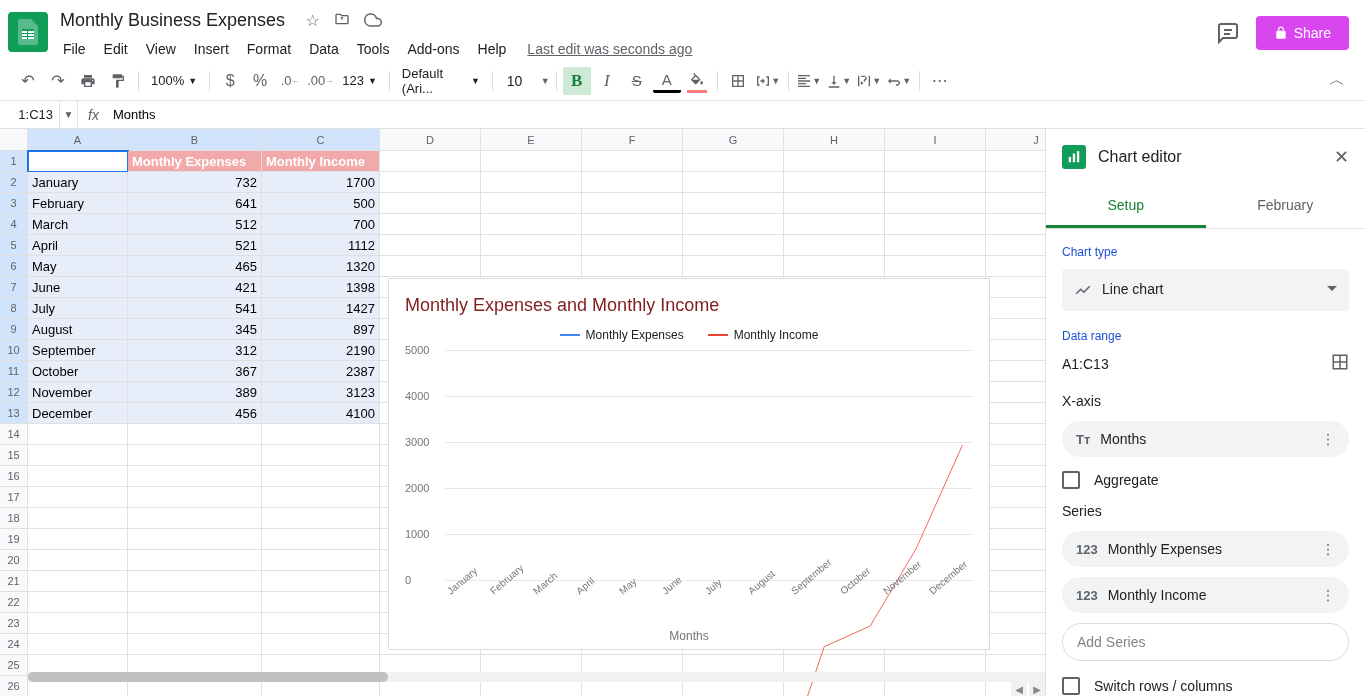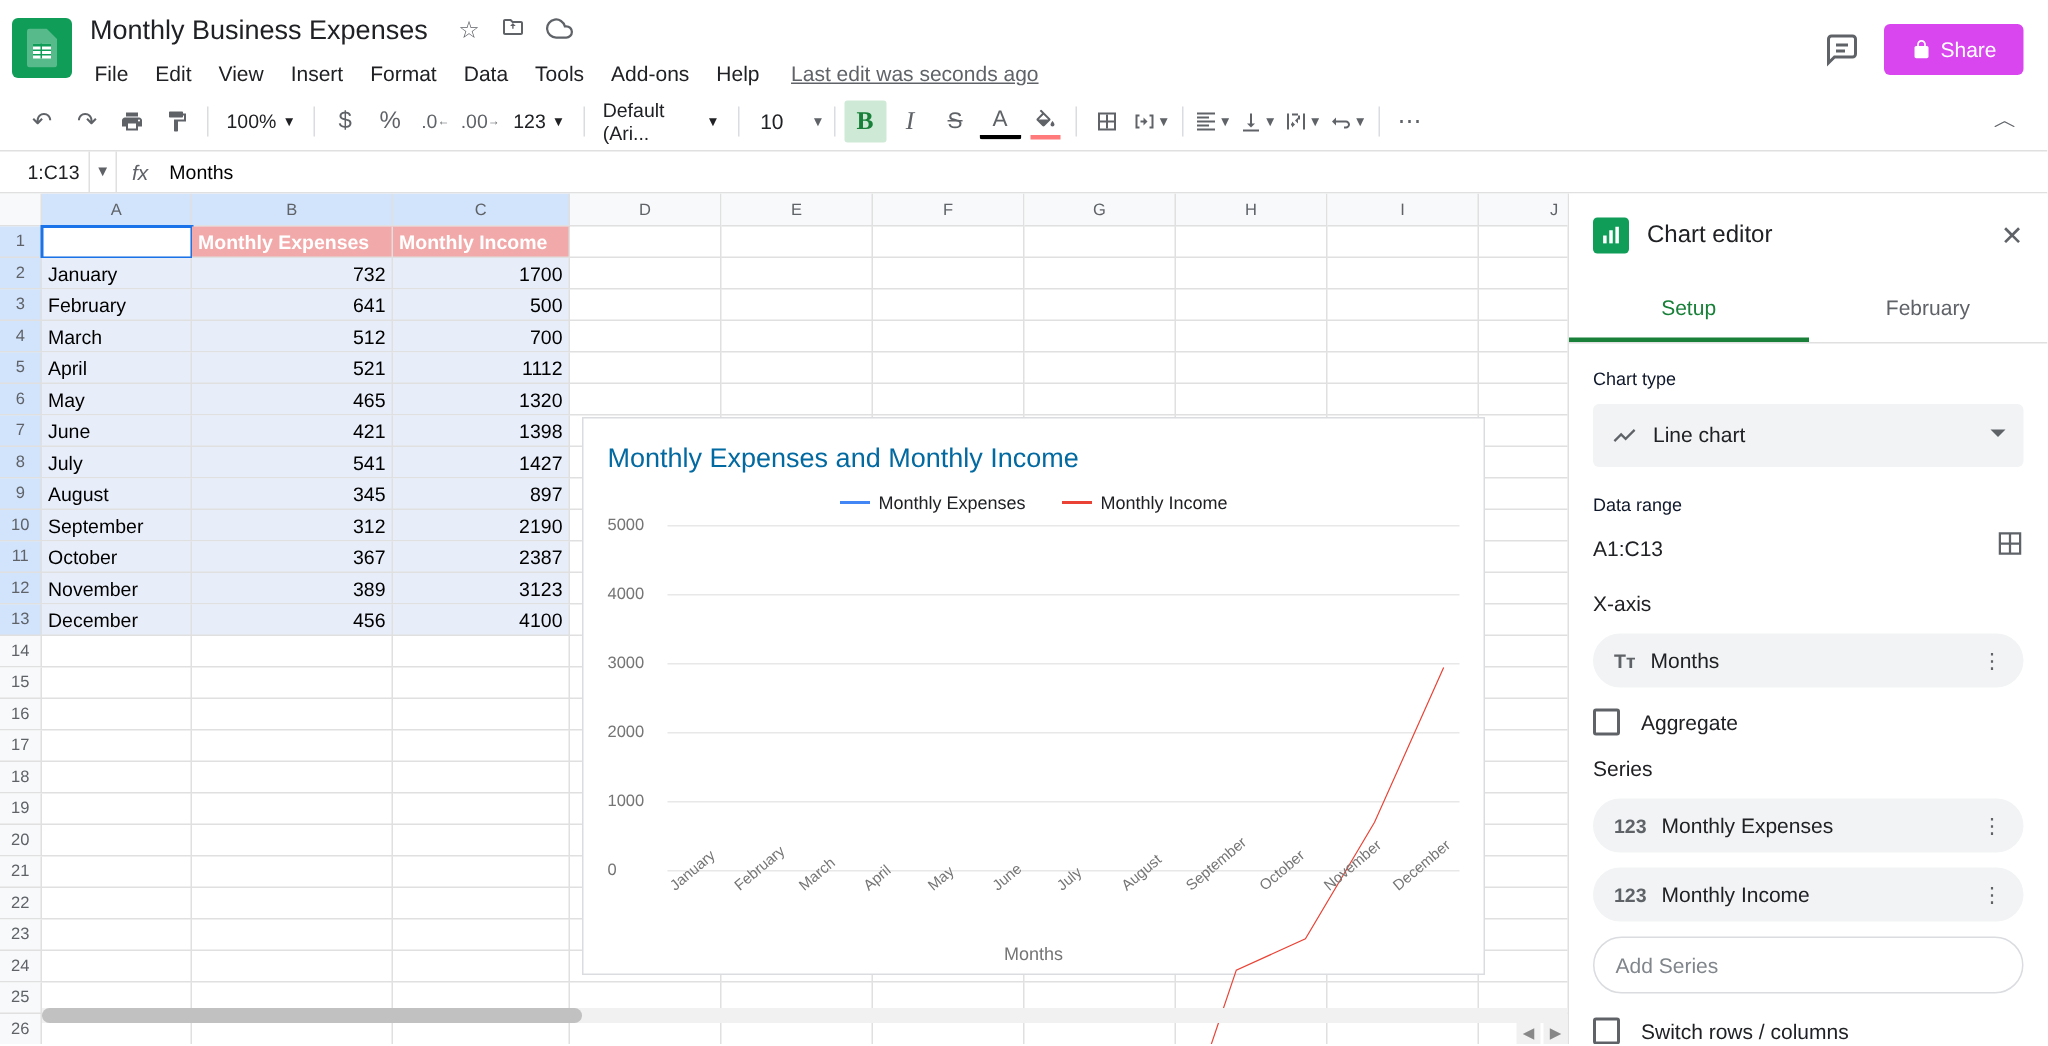--- a/index.html
+++ b/index.html
@@ -47,42 +47,42 @@
 .row-head { background: #f8f9fa; border-right: 1px solid #e0e0e0; border-bottom: 1px solid #e0e0e0; text-align: center; font-size: 11px; color: #5f6368; height: 21px; line-height: 21px; }
 .row-head.sel { background: #d2e3fc; }
 .cell { border-right: 1px solid #e0e0e0; border-bottom: 1px solid #e0e0e0; padding: 0 4px; height: 21px; line-height: 21px; overflow: hidden; white-space: nowrap; }
 .cell.num { text-align: right; }
 .cell.hdr { background: #f2a9a9; color: #fff; font-weight: bold; }
 .cell.sel { background: #e8eef9; }
 .cell.active { outline: 2px solid #1a73e8; outline-offset: -1px; background: #fff; }
 .corner { background: #f8f9fa; border-right: 1px solid #e0e0e0; border-bottom: 1px solid #e0e0e0; }
 
 .chart-embed { position: absolute; left: 388px; top: 149px; width: 602px; height: 372px; background: #fff; border: 1px solid #dadce0; padding: 16px; }
-.chart-title { font-size: 18px; color: #0369a1; margin-bottom: 12px; }
+.chart-title { font-size: 18px; color: #7f1d1d; margin-bottom: 12px; }
 .chart-legend { display: flex; justify-content: center; gap: 24px; font-size: 12px; color: #202124; margin-bottom: 8px; }
 .legend-item { display: flex; align-items: center; gap: 6px; }
 .legend-line { width: 20px; height: 2px; }
 .chart-plot { position: relative; height: 230px; margin-left: 40px; }
 .y-tick { position: absolute; left: -40px; font-size: 11px; color: #757575; transform: translateY(-50%); }
 .grid-line { position: absolute; left: 0; right: 0; height: 1px; background: #e8e8e8; }
 .x-labels { display: flex; margin-left: 40px; }
 .x-label { flex: 1; font-size: 10px; color: #757575; transform: rotate(-40deg); transform-origin: left top; margin-top: 8px; }
 .chart-xlabel { text-align: center; font-size: 12px; color: #757575; margin-top: 30px; }
 svg.lines { position: absolute; inset: 0; }
 
 .sidebar { width: 320px; border-left: 1px solid #e0e0e0; display: flex; flex-direction: column; background: #fff; }
 .sb-header { display: flex; align-items: center; padding: 16px; gap: 12px; }
 .sb-icon { width: 24px; height: 24px; background: #0f9d58; border-radius: 3px; display: flex; align-items: center; justify-content: center; }
 .sb-title { font-size: 16px; color: #202124; flex: 1; }
 .sb-close { color: #5f6368; cursor: pointer; font-size: 18px; }
 .sb-tabs { display: flex; border-bottom: 1px solid #e0e0e0; }
 .sb-tab { flex: 1; text-align: center; padding: 12px 0; font-size: 14px; color: #5f6368; cursor: pointer; }
 .sb-tab.active { color: #188038; border-bottom: 3px solid #188038; font-weight: 500; }
 .sb-body { padding: 16px; overflow-y: auto; flex: 1; }
-.sb-label { font-size: 12px; color: #0f172a; margin-bottom: 10px; }
+.sb-label { font-size: 12px; color: #1d4ed8; margin-bottom: 10px; }
 .sb-select { background: #f1f3f4; border-radius: 4px; padding: 12px; display: flex; align-items: flex-start; gap: 10px; font-size: 14px; color: #202124; cursor: pointer; margin-bottom: 18px; position: relative; }
 .sb-select .arrow { margin-left: auto; border: 5px solid transparent; border-top-color: #5f6368; margin-top: 5px; }
 .sb-range { display: flex; align-items: center; margin-bottom: 18px; }
 .sb-range-val { flex: 1; font-size: 14px; color: #202124; }
 .sb-range-icon { color: #5f6368; cursor: pointer; }
 .sb-section { font-size: 14px; color: #202124; font-weight: 500; margin-bottom: 12px; }
 .sb-chip { background: #f1f3f4; border-radius: 20px; padding: 10px 14px; display: flex; align-items: center; gap: 10px; font-size: 14px; color: #202124; margin-bottom: 10px; }
 .sb-chip-icon { color: #5f6368; font-size: 13px; font-weight: bold; }
 .sb-chip-more { margin-left: auto; color: #5f6368; cursor: pointer; }
 .sb-check { display: flex; align-items: center; gap: 14px; font-size: 14px; color: #202124; margin: 14px 0; }

